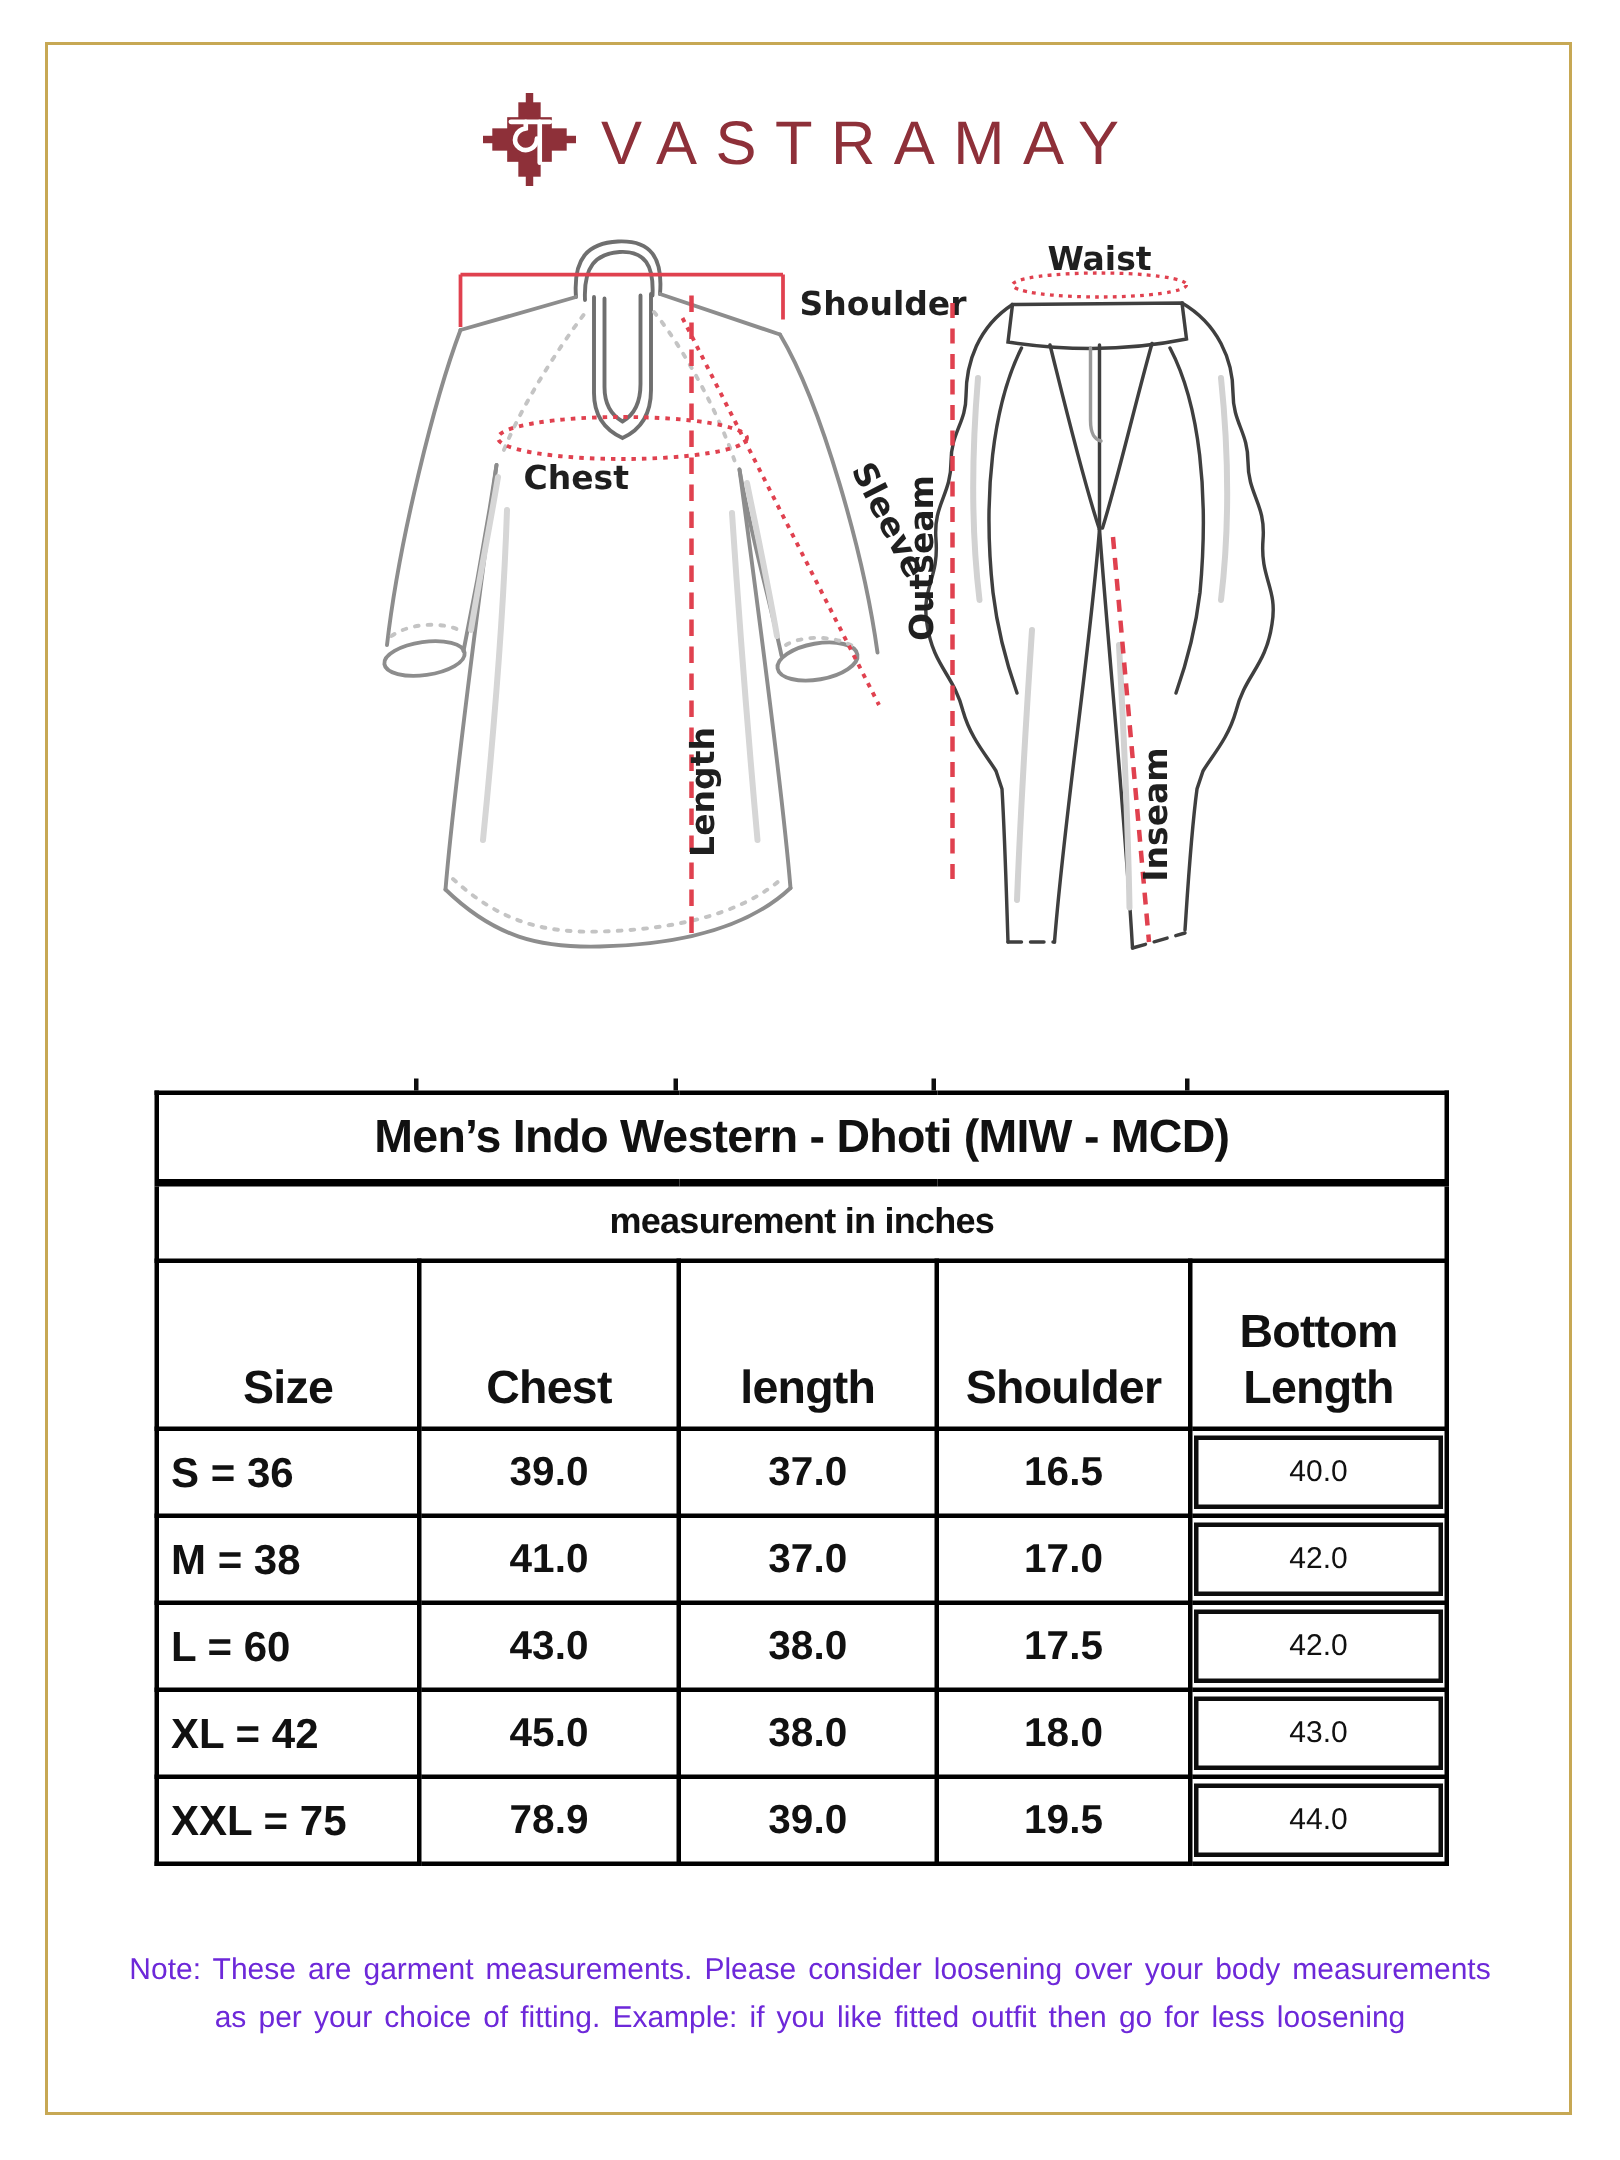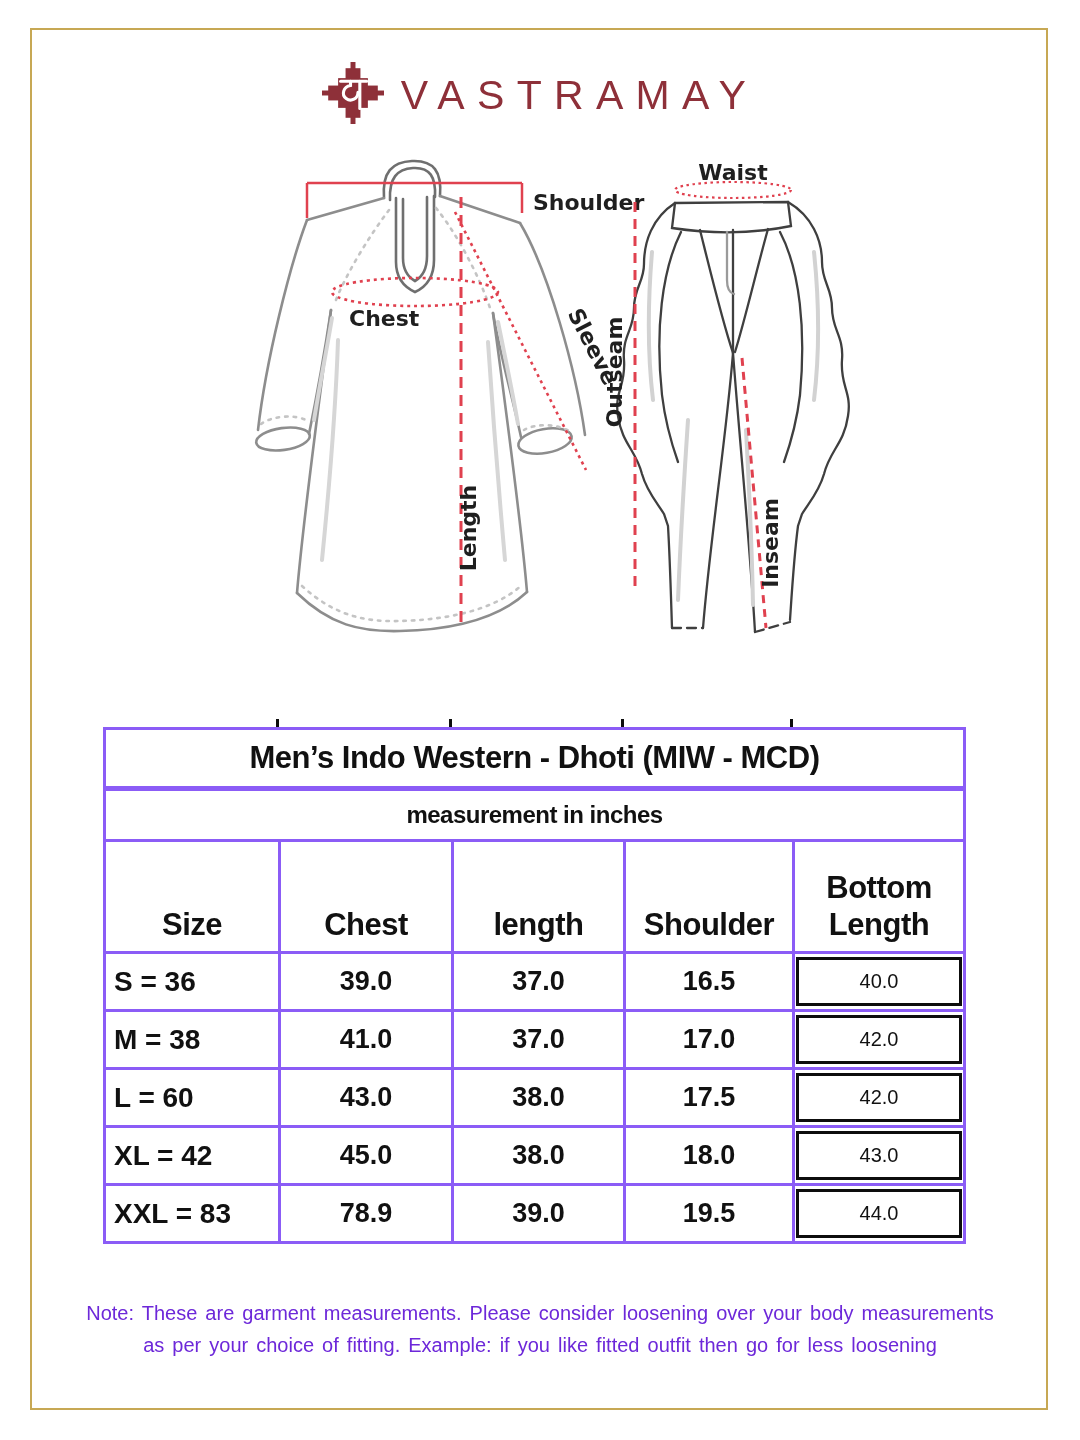--- a/index.html
+++ b/index.html
@@ -16,21 +16,21 @@
             line-height:1;padding-top:4px;}
 
   
   .diagram-svg{position:absolute;left:0;top:150px;width:1080px;height:570px;}
   .dlabel{font-family:"DejaVu Sans",sans-serif;font-weight:bold;fill:#1f1f1f;font-size:22px;}
 
   
   .size-table-wrap{position:absolute;left:103px;top:727px;width:860px;}
   .tick{position:absolute;top:-8px;width:3px;height:8px;background:#0d0d0d;}
   table.size-table{border-collapse:collapse;table-layout:fixed;width:860px;}
-  table.size-table td,table.size-table th{border:3px solid #8b5cf6;overflow:hidden;}
+  table.size-table td,table.size-table th{border:3px solid #000000;overflow:hidden;}
   .title-cell{height:54px;text-align:center;font-weight:bold;font-size:31px;
               border-bottom-width:5px !important;letter-spacing:-0.5px;}
   .sub-cell{height:46px;text-align:center;font-weight:bold;font-size:24px;letter-spacing:-0.5px;}
   th.colhead{height:100px;vertical-align:bottom;text-align:center;font-weight:bold;
              font-size:31px;padding-bottom:8px;line-height:1.2;letter-spacing:-0.5px;}
   tr.data-row{height:52px;}
   td.size-cell{text-align:left;padding-left:8px;font-weight:bold;font-size:28px;}
   td.num-cell{text-align:center;font-weight:bold;font-size:27px;}
   td.bl-cell{padding:0;}
   .bl-box{margin:3px 1px;border:3px solid #0d0d0d;height:43px;display:flex;
@@ -221,21 +221,21 @@
         <tr class="data-row">
           <td class="size-cell">XL = 42</td>
           <td class="num-cell">45.0</td>
           <td class="num-cell">38.0</td>
           <td class="num-cell">18.0</td>
           <td class="bl-cell">
               <div class="bl-box">43.0</div>
             </td>
         </tr>
         <tr class="data-row">
-          <td class="size-cell">XXL = 83</td>
+          <td class="size-cell">XXL = 75</td>
           <td class="num-cell">78.9</td>
           <td class="num-cell">39.0</td>
           <td class="num-cell">19.5</td>
           <td class="bl-cell">
               <div class="bl-box">44.0</div>
             </td>
         </tr>
       </tbody>
     </table>
   </div>

